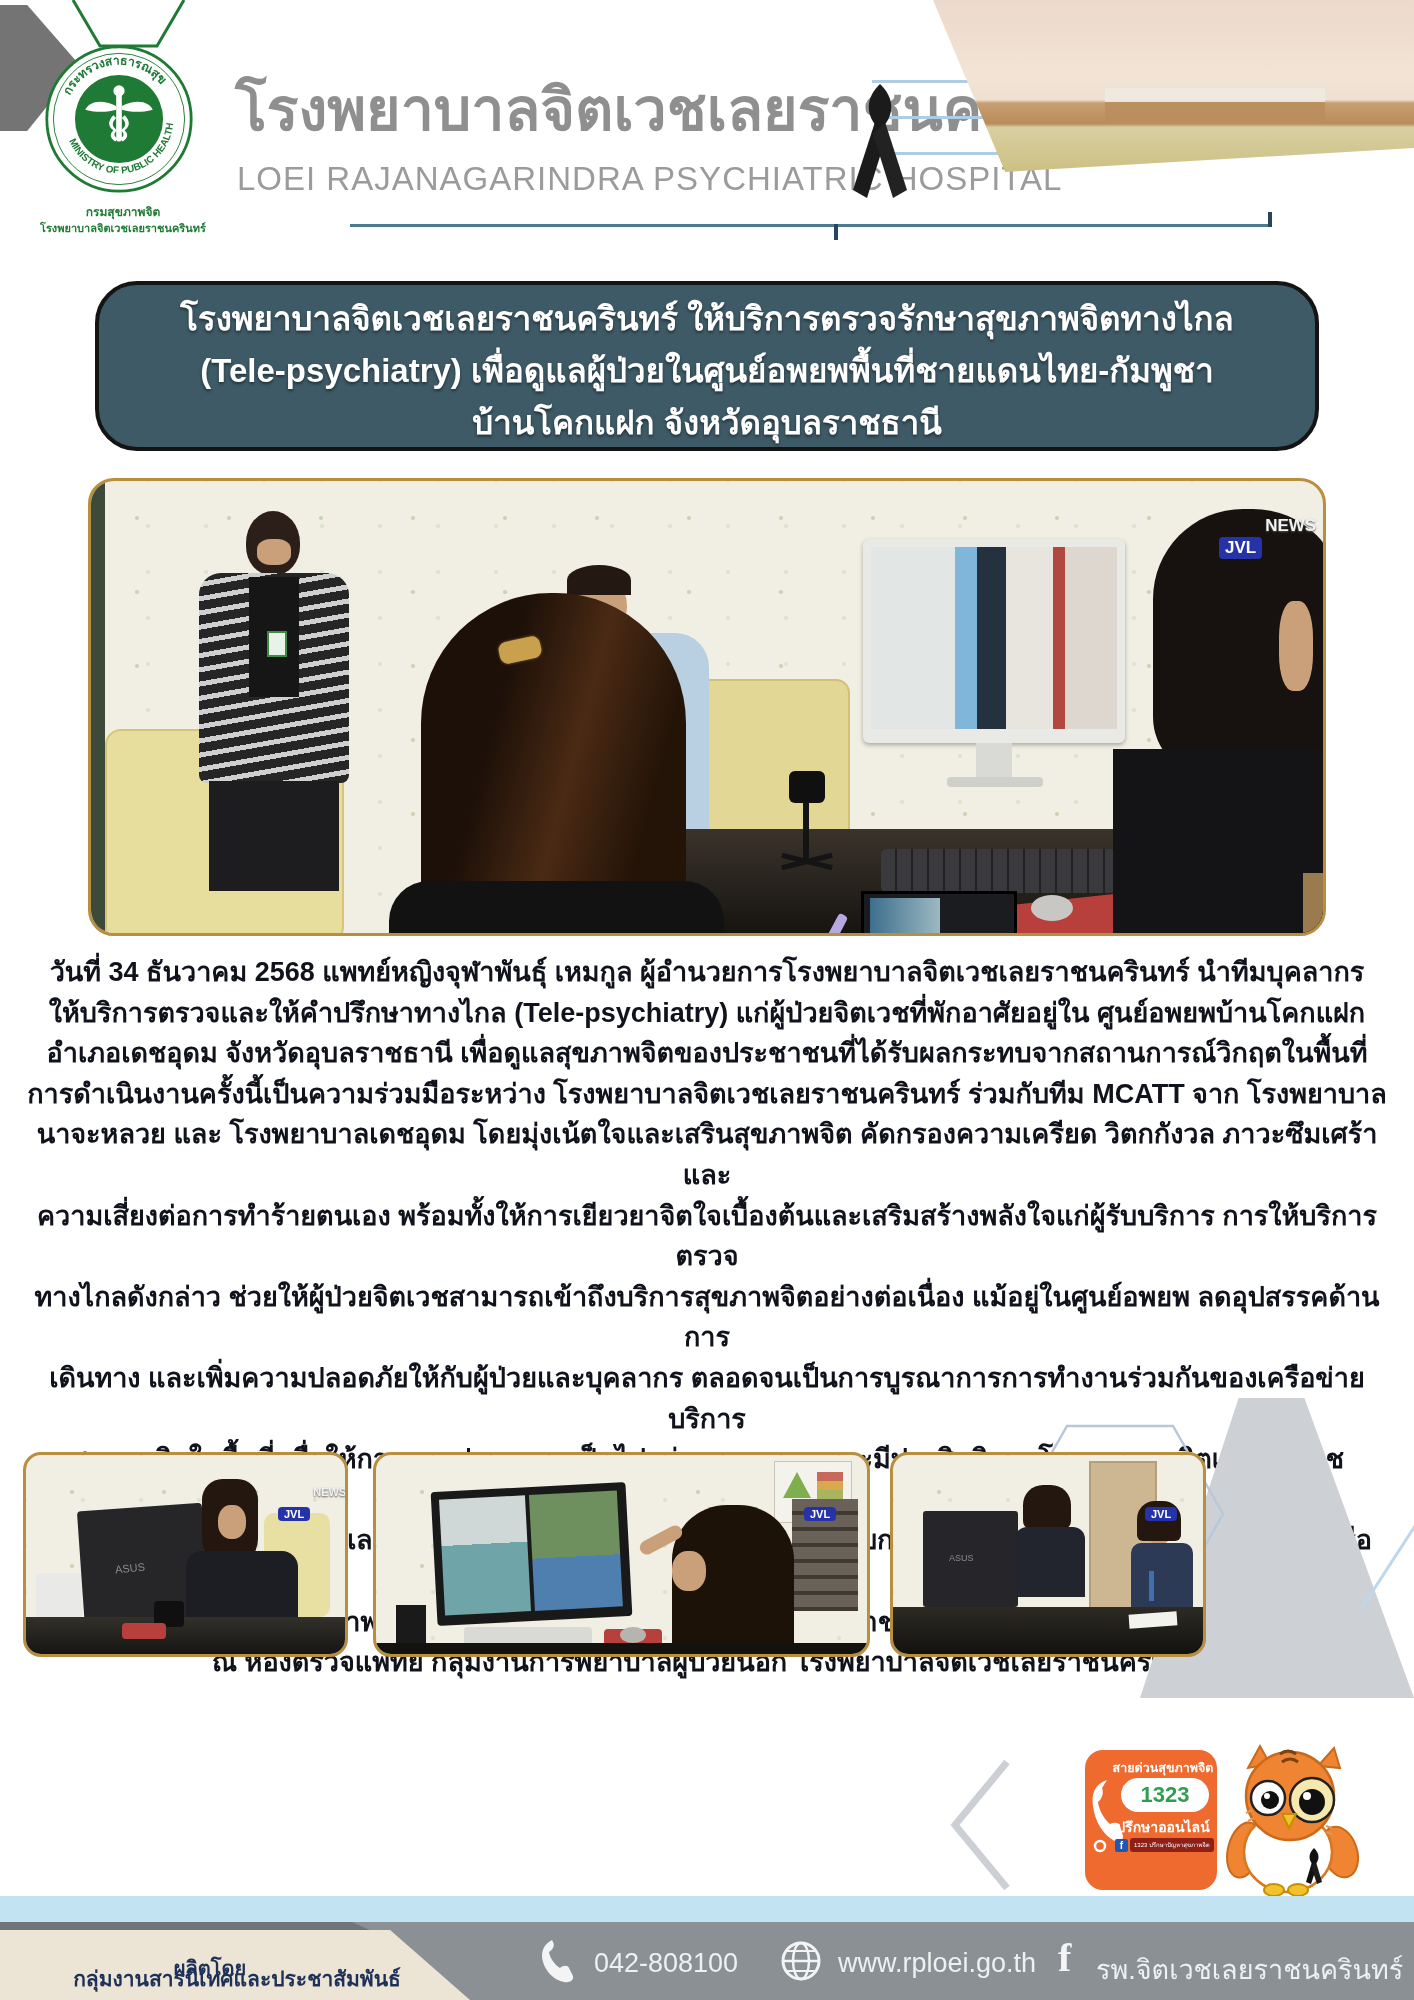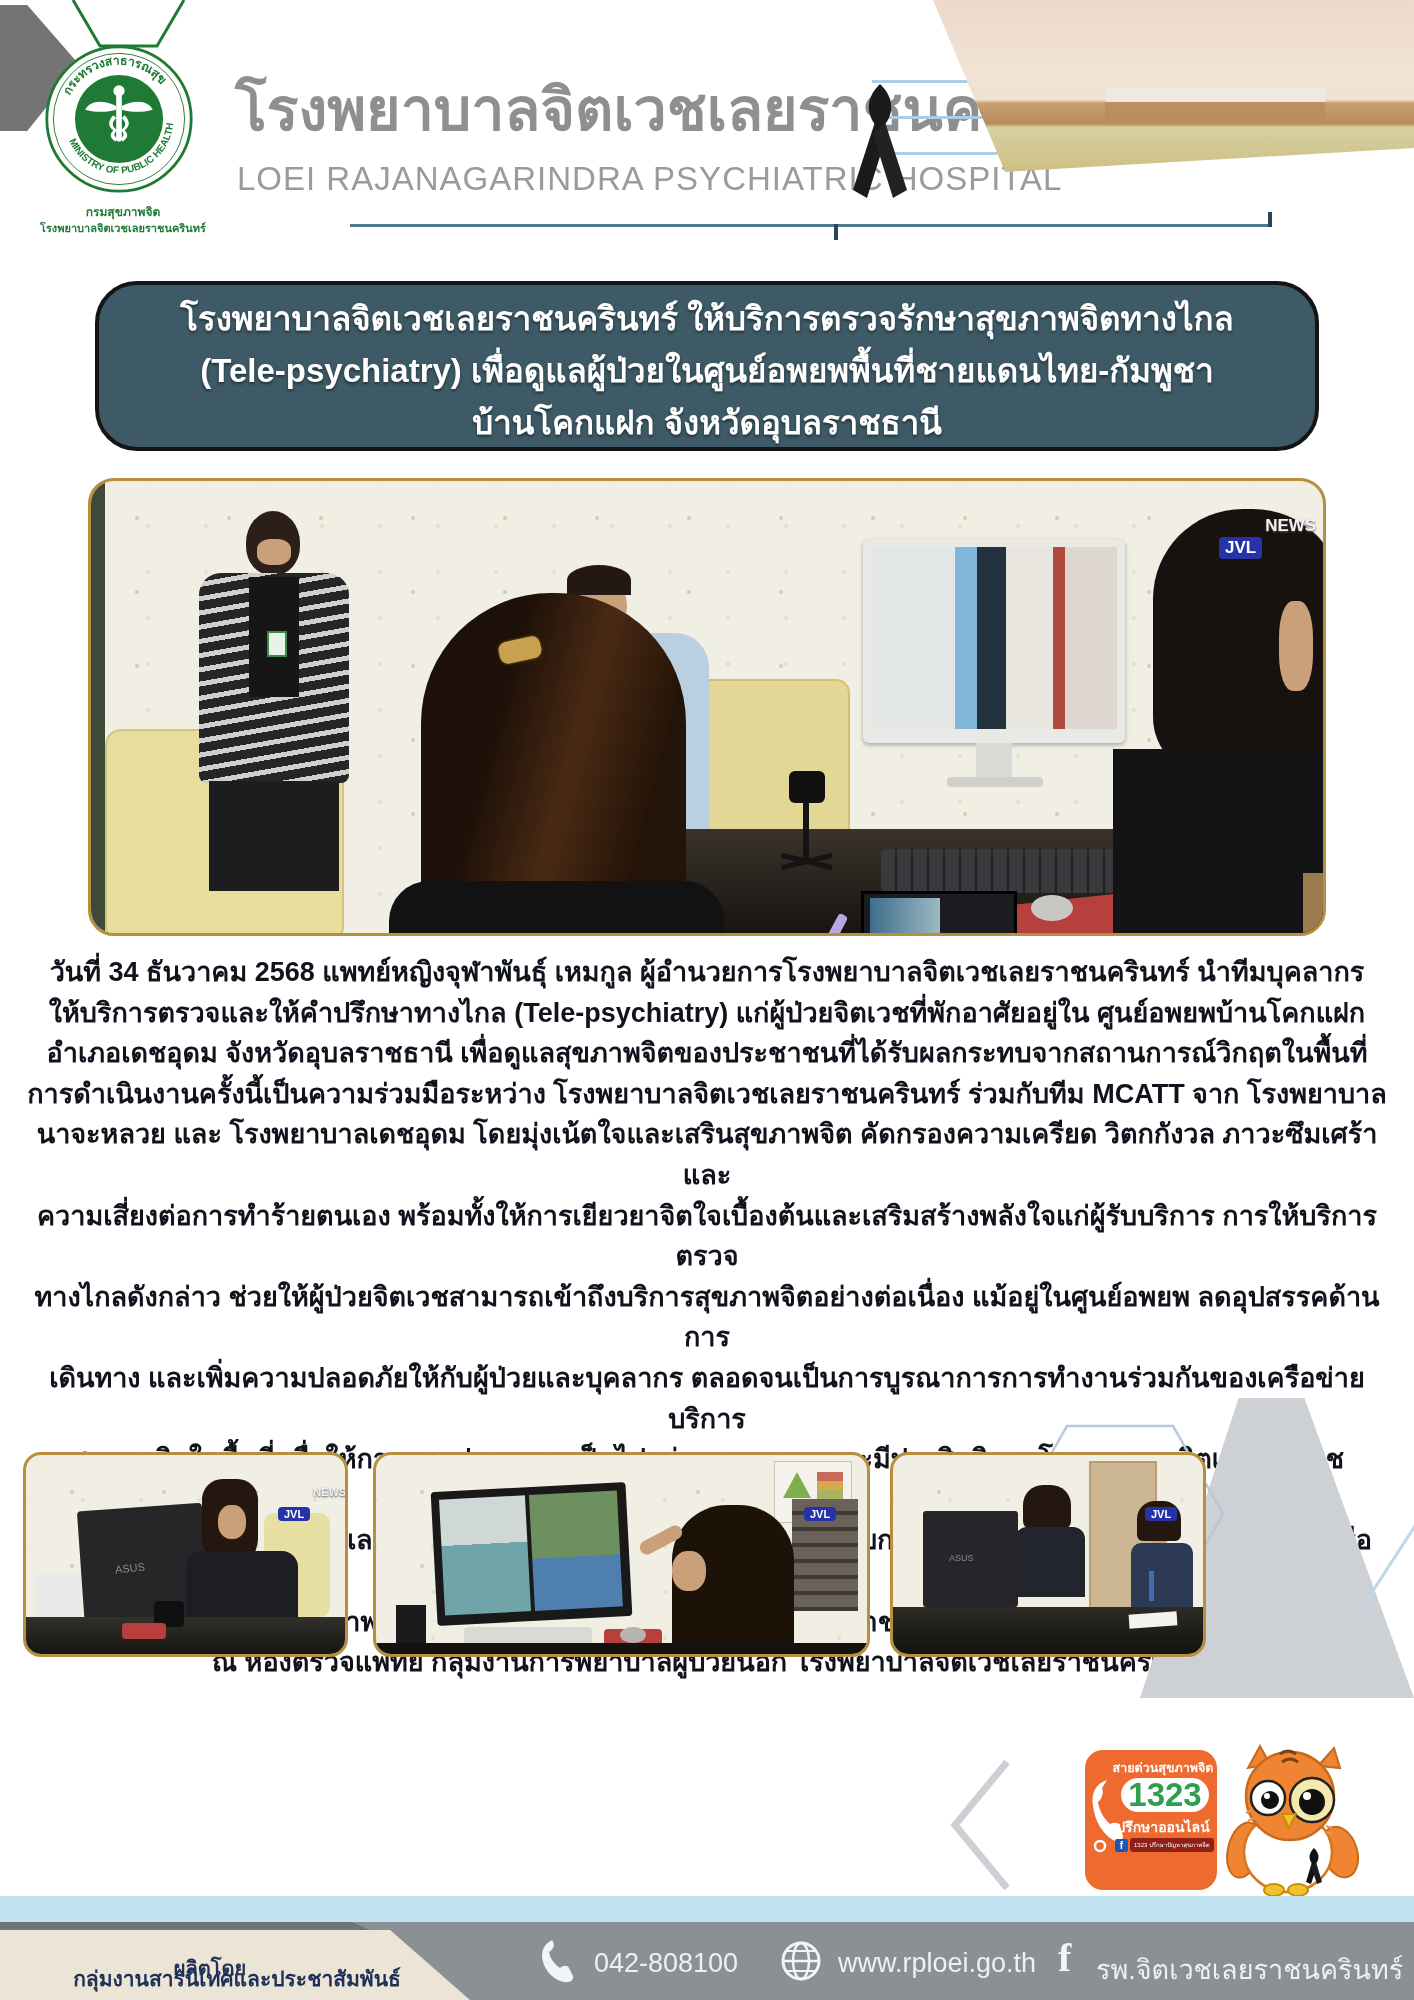--- a/index.html
+++ b/index.html
@@ -44,21 +44,21 @@
   
   .body-text{left:22px;top:952px;width:1370px;text-align:center;color:#10121c;
     font-size:27px;font-weight:bold;line-height:40.6px;}
   
   .mountain{left:1140px;top:1398px;width:274px;height:300px;background:#cdd0d5;
     clip-path:polygon(36% 0,60% 0,100% 100%,0 100%);}
   .blue-diag{left:1394px;top:1496px;width:3px;height:120px;background:#bcd8ea;transform:rotate(33deg);}
   
   .hotline{left:1085px;top:1750px;width:132px;height:140px;background:#ee6a2e;border-radius:18px;color:#fff;}
   .hl-pill{position:absolute;left:36px;top:28px;width:88px;height:34px;background:#fff;border-radius:17px;
-    color:#2f9e4f;font-weight:bold;font-size:33px;text-align:center;line-height:34px;}
+    color:#2f9e4f;font-weight:bold;font-size:22px;text-align:center;line-height:34px;}
   .hl-title{position:absolute;left:26px;top:8px;width:104px;text-align:center;font-size:12.5px;font-weight:bold;}
   .hl-sub{position:absolute;left:26px;top:66px;width:104px;text-align:center;font-size:14px;font-weight:bold;}
   .hl-fb{position:absolute;left:30px;top:88px;display:flex;align-items:center;gap:2px;}
   .hl-fb .fbx{width:13px;height:13px;background:#2157b0;color:#fff;font-size:10px;font-weight:bold;
     text-align:center;line-height:13px;border-radius:2px;}
   .hl-fb .tag{background:#8f1f17;color:#fff;font-size:6px;padding:2px 4px;border-radius:3px;white-space:nowrap;}
   
   .foot-blue{left:0;top:1896px;width:1414px;height:26px;background:#c2e4f2;}
   .foot-gray{left:0;top:1922px;width:1414px;height:78px;background:#8b9094;}
   .foot-dark{left:0;top:1922px;width:400px;height:22px;background:#6f7478;clip-path:polygon(0 0,88% 0,100% 100%,0 100%);}

